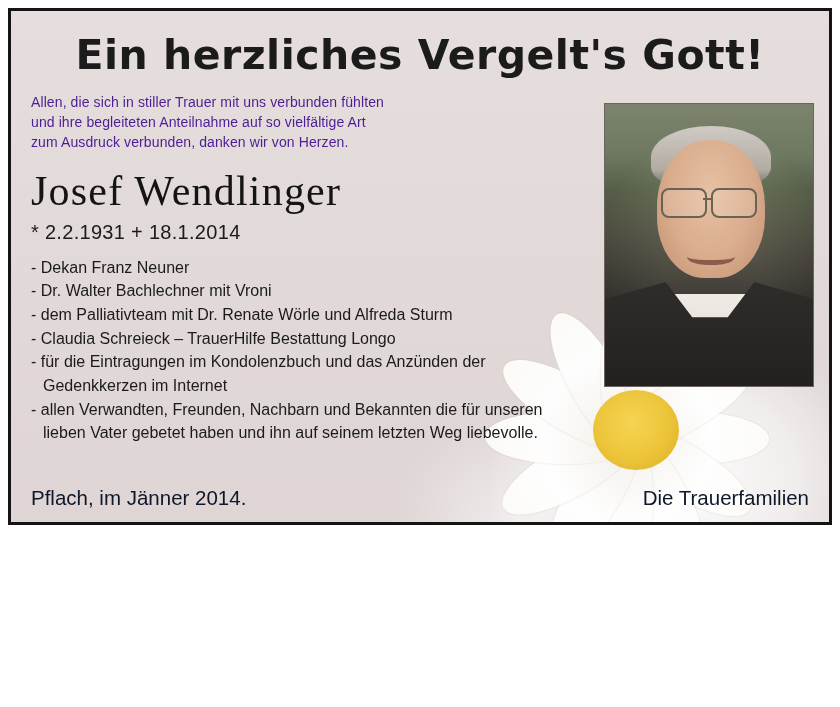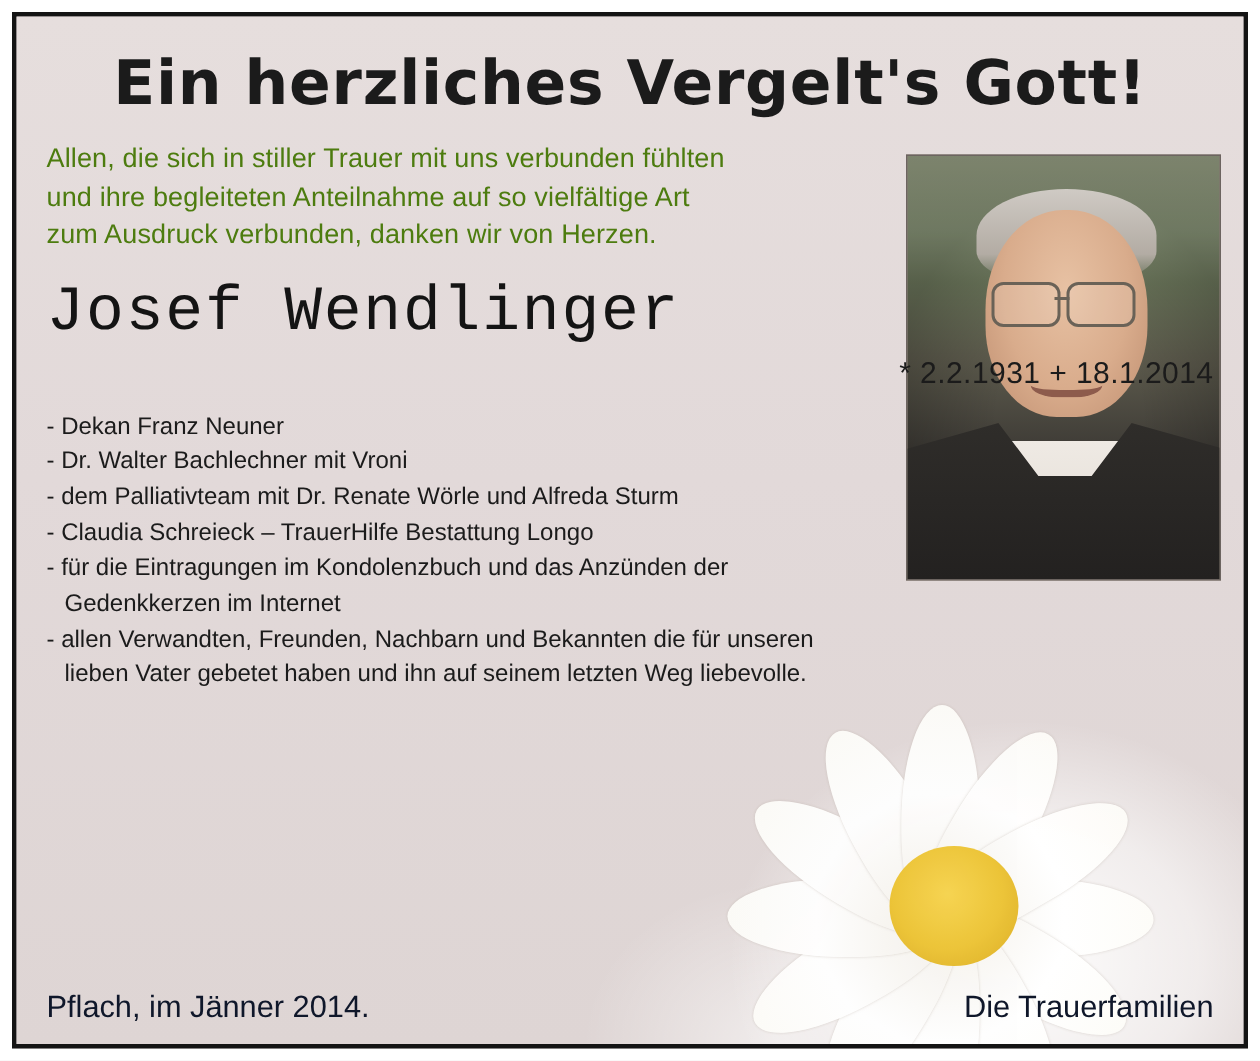--- a/index.html
+++ b/index.html
@@ -16,21 +16,21 @@
     height: 707px;
     overflow: hidden;
     background: #ffffff;
     box-sizing: border-box;
   }
   .card {
     position: absolute;
     left: 8px;
     top: 8px;
     width: 824px;
-    height: 691px;
+    height: 517px;
     box-sizing: border-box;
     border: 3px solid #141414;
     background: #e2d9d9;
     overflow: hidden;
   }
   
   .bg-wash {
     position: absolute;
     inset: 0;
     background:
@@ -78,41 +78,40 @@
     font-family: "DejaVu Sans", sans-serif;
     font-weight: bold;
     font-size: 41px;
     letter-spacing: 0.5px;
     color: #1b1b1b;
     text-align: center;
     margin: 6px 0 14px 0;
     white-space: nowrap;
   }
   .intro {
-    font-size: 18px;
+    font-size: 14px;
     line-height: 1.42;
-    color: #4d7c0f;
+    color: #4c1d95;
     width: 580px;
     letter-spacing: 0.1px;
   }
   .intro div { white-space: nowrap; }
   .deceased-name {
-    font-family: Liberation Mono, monospace;
+    font-family: Liberation Serif, serif;
     font-size: 42px;
     color: #141414;
     margin-top: 14px;
     letter-spacing: 1.2px;
     white-space: nowrap;
   }
   .dates {
     font-size: 20px;
     color: #1b1b1b;
     margin-top: 6px;
     letter-spacing: 0.3px;
-    text-align: right;
   }
   .thanks-heading {
     font-size: 20.5px;
     font-weight: bold;
     color: #141414;
     text-decoration: underline;
     margin-top: 22px;
     display: inline-block;
   }
   .thanks-list {

